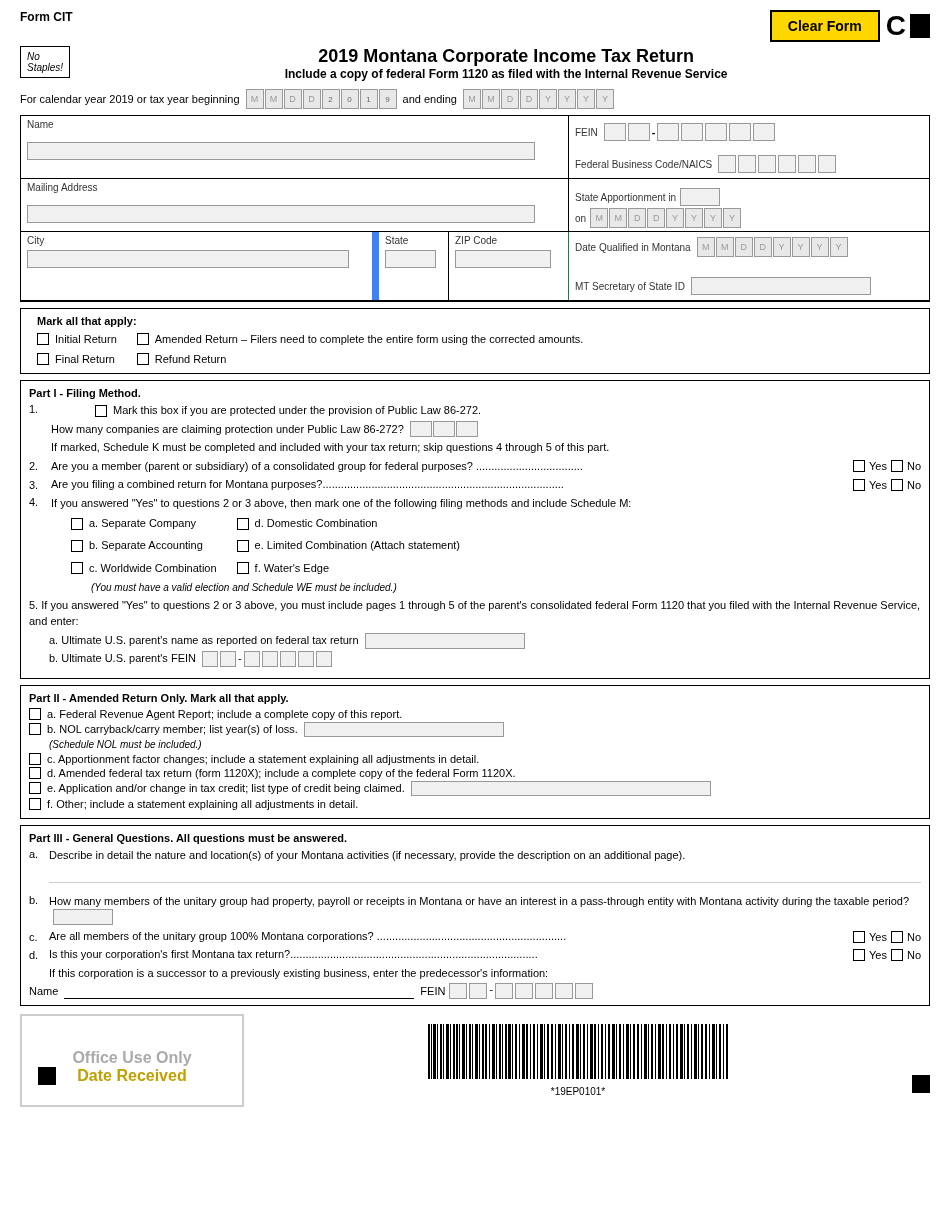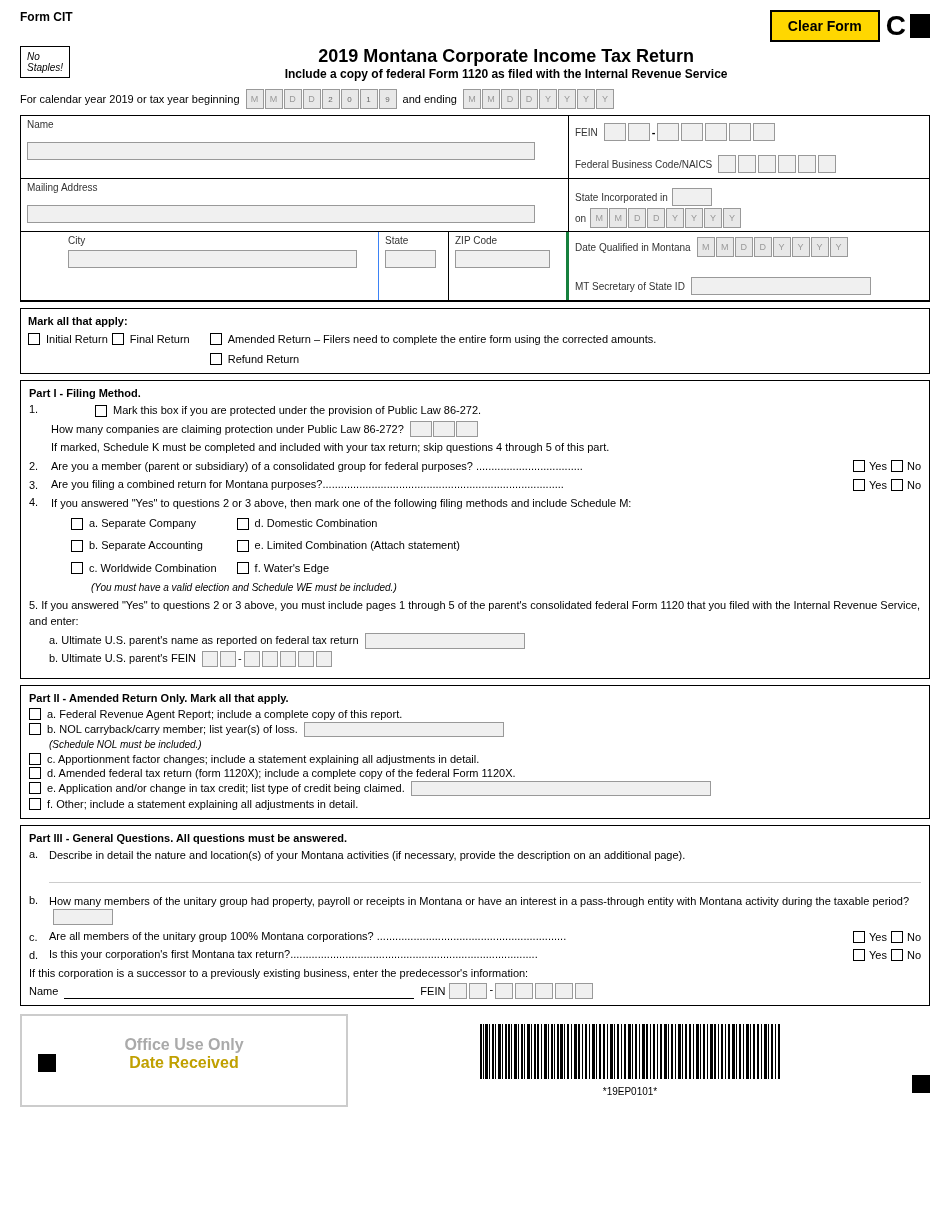--- a/index.html
+++ b/index.html
@@ -236,27 +236,27 @@
       display: inline-flex;
       gap: 2px;
       vertical-align: middle;
     }
     .bottom-section {
       display: flex;
       gap: 10px;
       margin-top: 8px;
     }
     .office-use-box {
-      width: 328px;
+      width: 224px;
       border: 2px solid #ccc;
       padding: 20px 16px;
       display: flex;
       flex-direction: column;
       align-items: center;
-      justify-content: flex-start;
+      justify-content: flex-end;
       gap: 8px;
     }
     .office-use-text {
       color: #aaa;
       font-size: 16px;
       font-weight: bold;
     }
     .date-received-text {
       color: #c0a000;
       font-size: 16px;
@@ -426,49 +426,49 @@
       </div>
     </div>
 
     <div class="grid-row">
       <div class="grid-left" style="padding-top:3px;padding-bottom:3px;">
         <div class="field-label">Mailing Address</div>
         <input type="text" style="width: 95%; height: 18px; border: 1px solid rgb(153, 153, 153); background: rgb(240, 240, 240); margin-top: 12px;">
       </div>
       <div class="grid-right">
         <div class="state-inc-row" style="margin-top:6px;">
-          <span class="field-label">State Incorporated in</span>
+          <span class="field-label">State Apportionment in</span>
           <input type="text" style="width: 40px; height: 18px; border: 1px solid rgb(153, 153, 153); background: rgb(240, 240, 240);">
         </div>
         <div class="on-row">
           <span class="field-label">on</span>
           <div class="date-box">
             <div class="date-cell">M</div>
             <div class="date-cell">M</div>
             <div class="date-cell">D</div>
             <div class="date-cell">D</div>
             <div class="date-cell">Y</div>
             <div class="date-cell">Y</div>
             <div class="date-cell">Y</div>
             <div class="date-cell">Y</div>
           </div>
         </div>
       </div>
     </div>
 
     <div style="display:flex; border-bottom:1px solid #000;">
-      <div style="flex:1; border-right:1px solid #3b82f6; padding:3px 6px;margin-left:41px;">
+      <div style="flex:1; border-right:7px solid #3b82f6; padding:3px 6px;">
         <div class="field-label">City</div>
         <input type="text" style="width: 95%; height: 18px; border: 1px solid rgb(153, 153, 153); background: rgb(240, 240, 240); margin-top: 4px;">
       </div>
       <div style="width:70px; border-right:1px solid #000; padding:3px 6px;">
         <div class="field-label">State</div>
         <input type="text" style="width: 90%; height: 18px; border: 1px solid rgb(153, 153, 153); background: rgb(240, 240, 240); margin-top: 4px;">
       </div>
-      <div style="width:120px; border-right:3px solid #15803d; padding:3px 6px;">
+      <div style="width:120px; border-right:1px solid #15803d; padding:3px 6px;">
         <div class="field-label">ZIP Code</div>
         <input type="text" style="width: 90%; height: 18px; border: 1px solid rgb(153, 153, 153); background: rgb(240, 240, 240); margin-top: 4px;">
       </div>
       <div style="width:360px; padding:3px 6px;">
         <div class="right-date-section">
           <div class="field-row">
             <span class="field-label">Date Qualified in Montana</span>
             <div class="date-box">
               <div class="date-cell">M</div>
               <div class="date-cell">M</div>
@@ -483,24 +483,24 @@
           <div style="height:8px;"></div>
           <div class="field-row">
             <span class="field-label">MT Secretary of State ID</span>
             <input type="text" class="sec-input" style="">
           </div>
         </div>
       </div>
     </div>
   </div>
 
-  <div class="section" style="padding:6px 7px;">
+  <div class="section" style="padding:6px 16px;">
     <div class="section-title">Mark all that apply:</div>
     <div style="display:flex; gap:20px; align-items:flex-start;">
-      <div style="display:flex; gap:4px;">
+      <div style="display:flex; flex-direction:column; gap:4px;">
         <div class="checkbox-row">
           <span class="checkbox"></span>
           <span>Initial Return</span>
         </div>
         <div class="checkbox-row">
           <span class="checkbox"></span>
           <span>Final Return</span>
         </div>
       </div>
       <div style="display:flex; flex-direction:column; gap:4px;">
@@ -692,21 +692,21 @@
       <span style="min-width:16px; font-size:11px;">d.</span>
       <span class="q-text">Is this your corporation's first Montana tax return?.................................................................................</span>
       <div class="yes-no-group">
         <span class="checkbox"></span>
         <span class="yes-no-label">Yes</span>
         <span class="checkbox"></span>
         <span class="yes-no-label">No</span>
       </div>
     </div>
 
-    <div style="margin-top:4px;">
+    <div style="margin-top:4px;margin-left:20px;">
       <span>If this corporation is a successor to a previously existing business, enter the predecessor's information:</span>
     </div>
     <div class="predecessor-row" style="margin-top:4px;">
       <span>Name</span>
       <input type="text" class="pred-name-input" style="">
       <div class="pred-fein-group">
         <span>FEIN</span>
         <div class="fein-inline">
           <input type="text" style="width: 18px; height: 16px; border: 1px solid rgb(153, 153, 153); background: rgb(240, 240, 240);">
           <input type="text" style="width: 18px; height: 16px; border: 1px solid rgb(153, 153, 153); background: rgb(240, 240, 240);">

